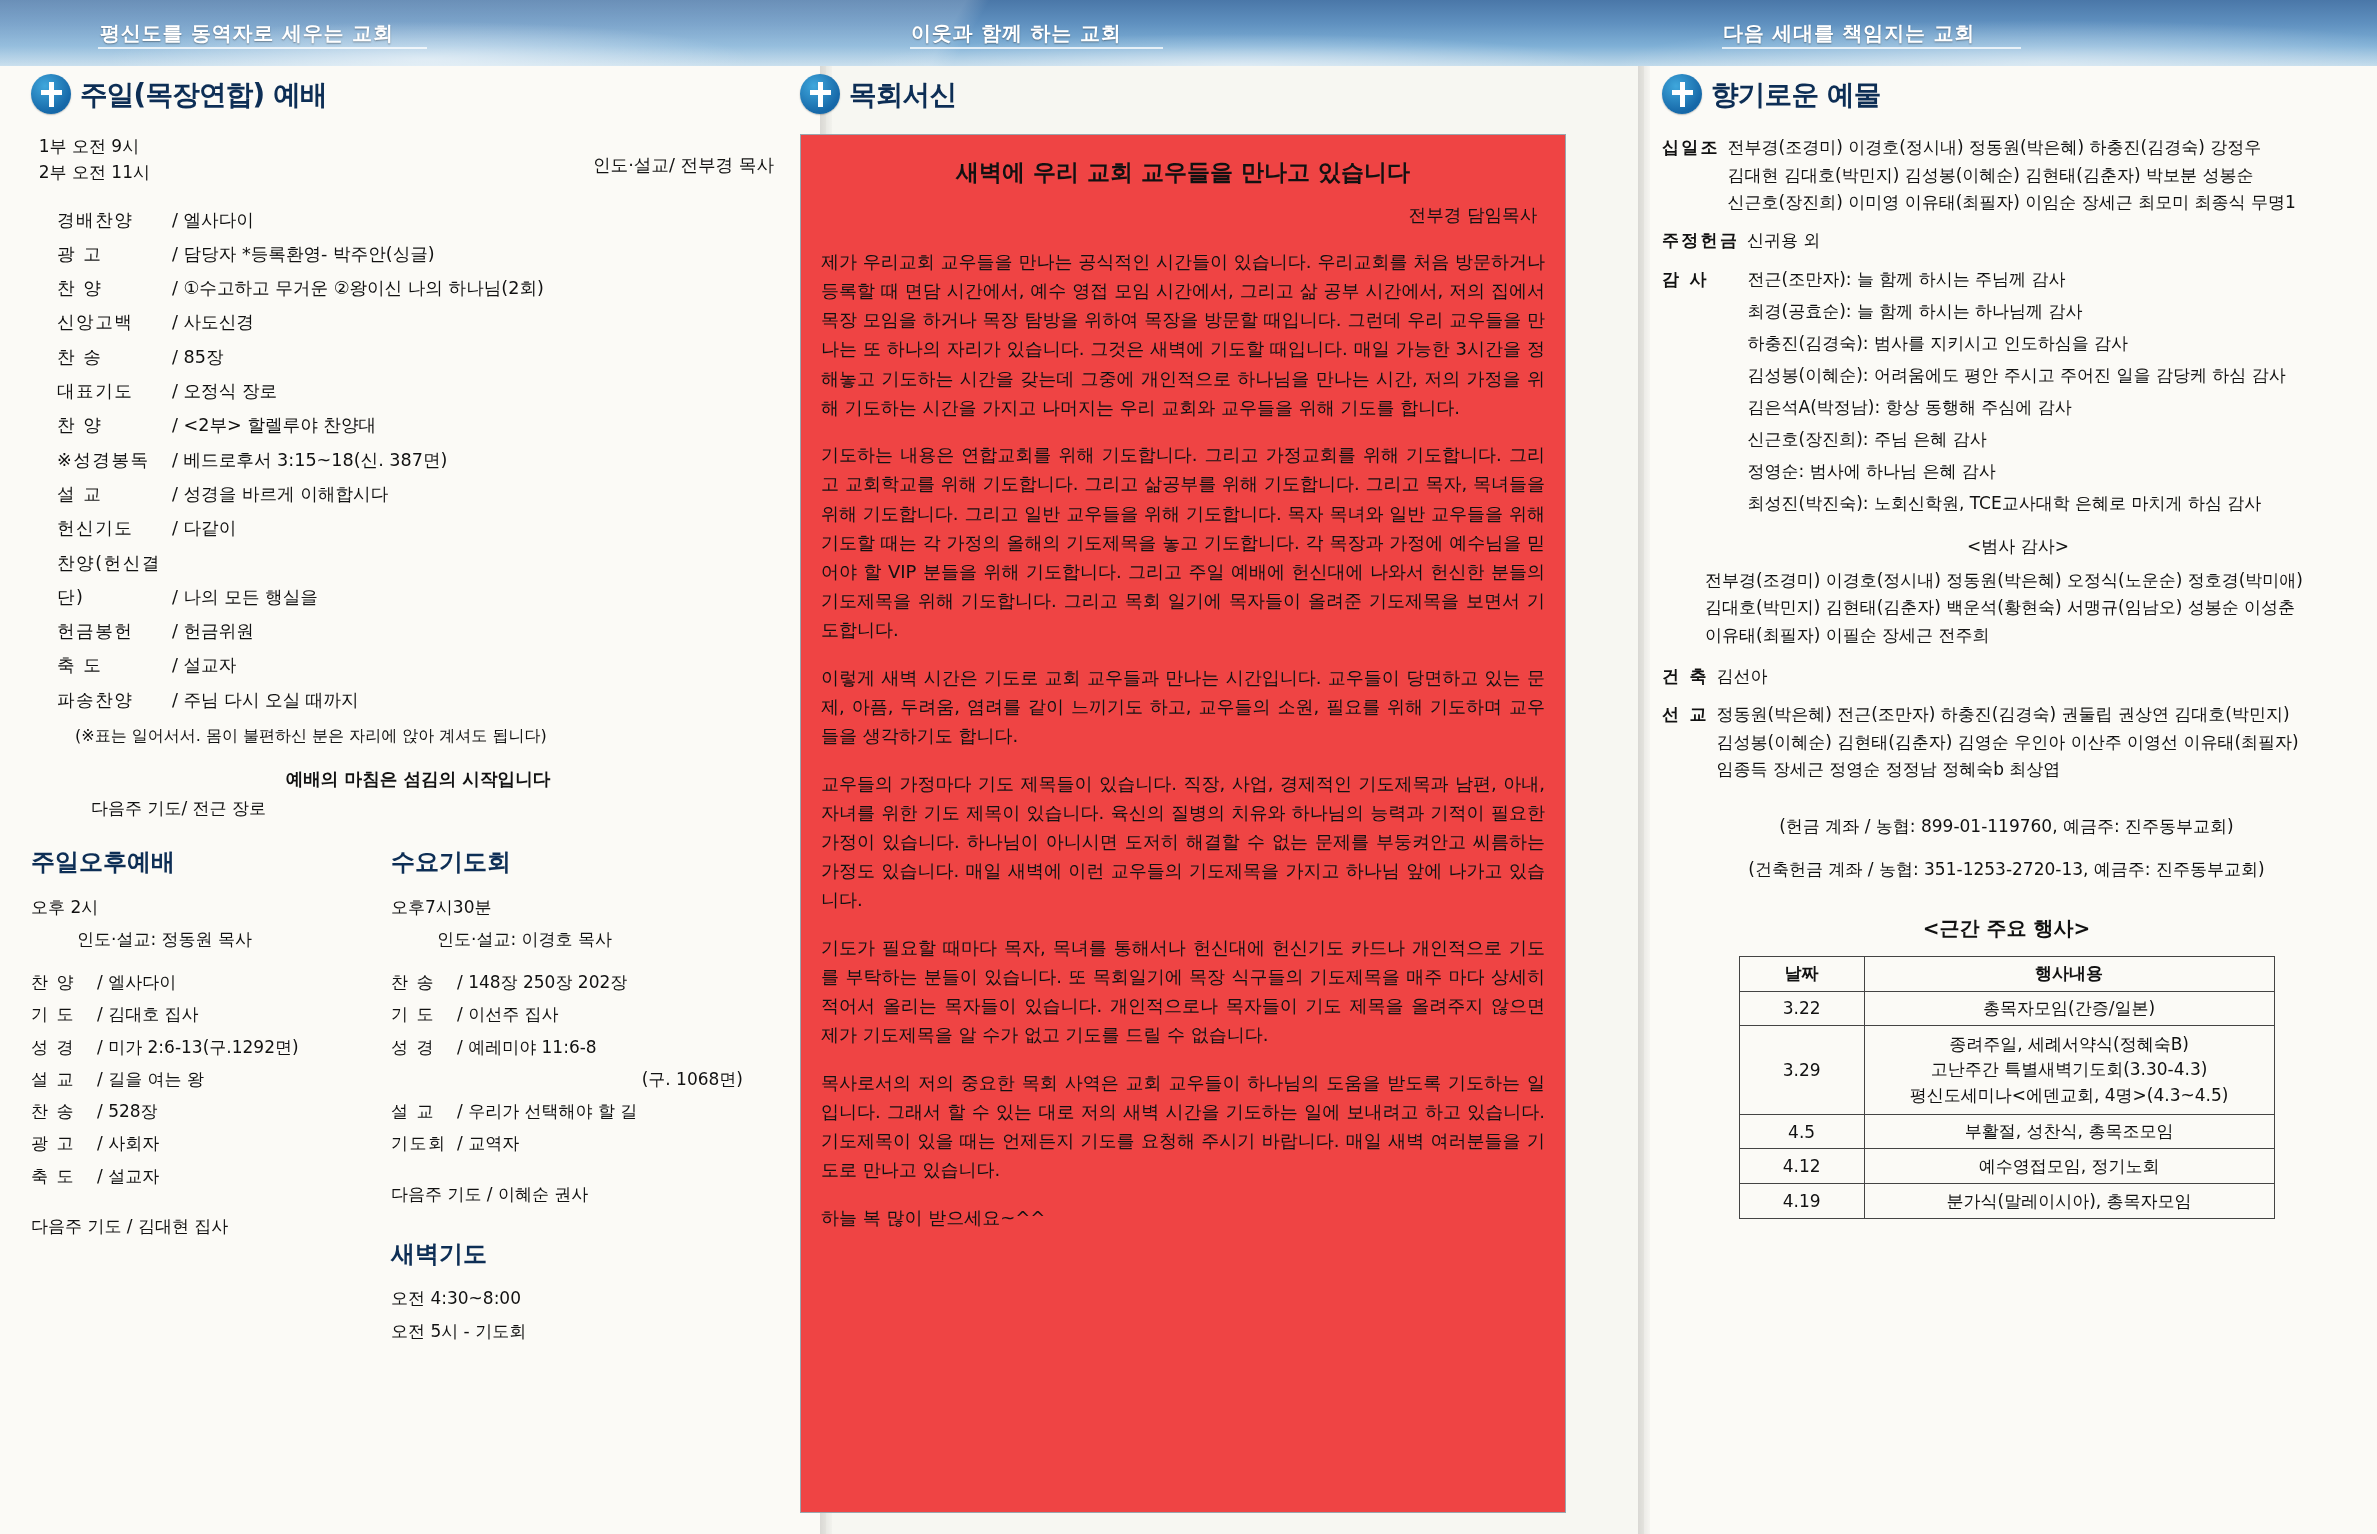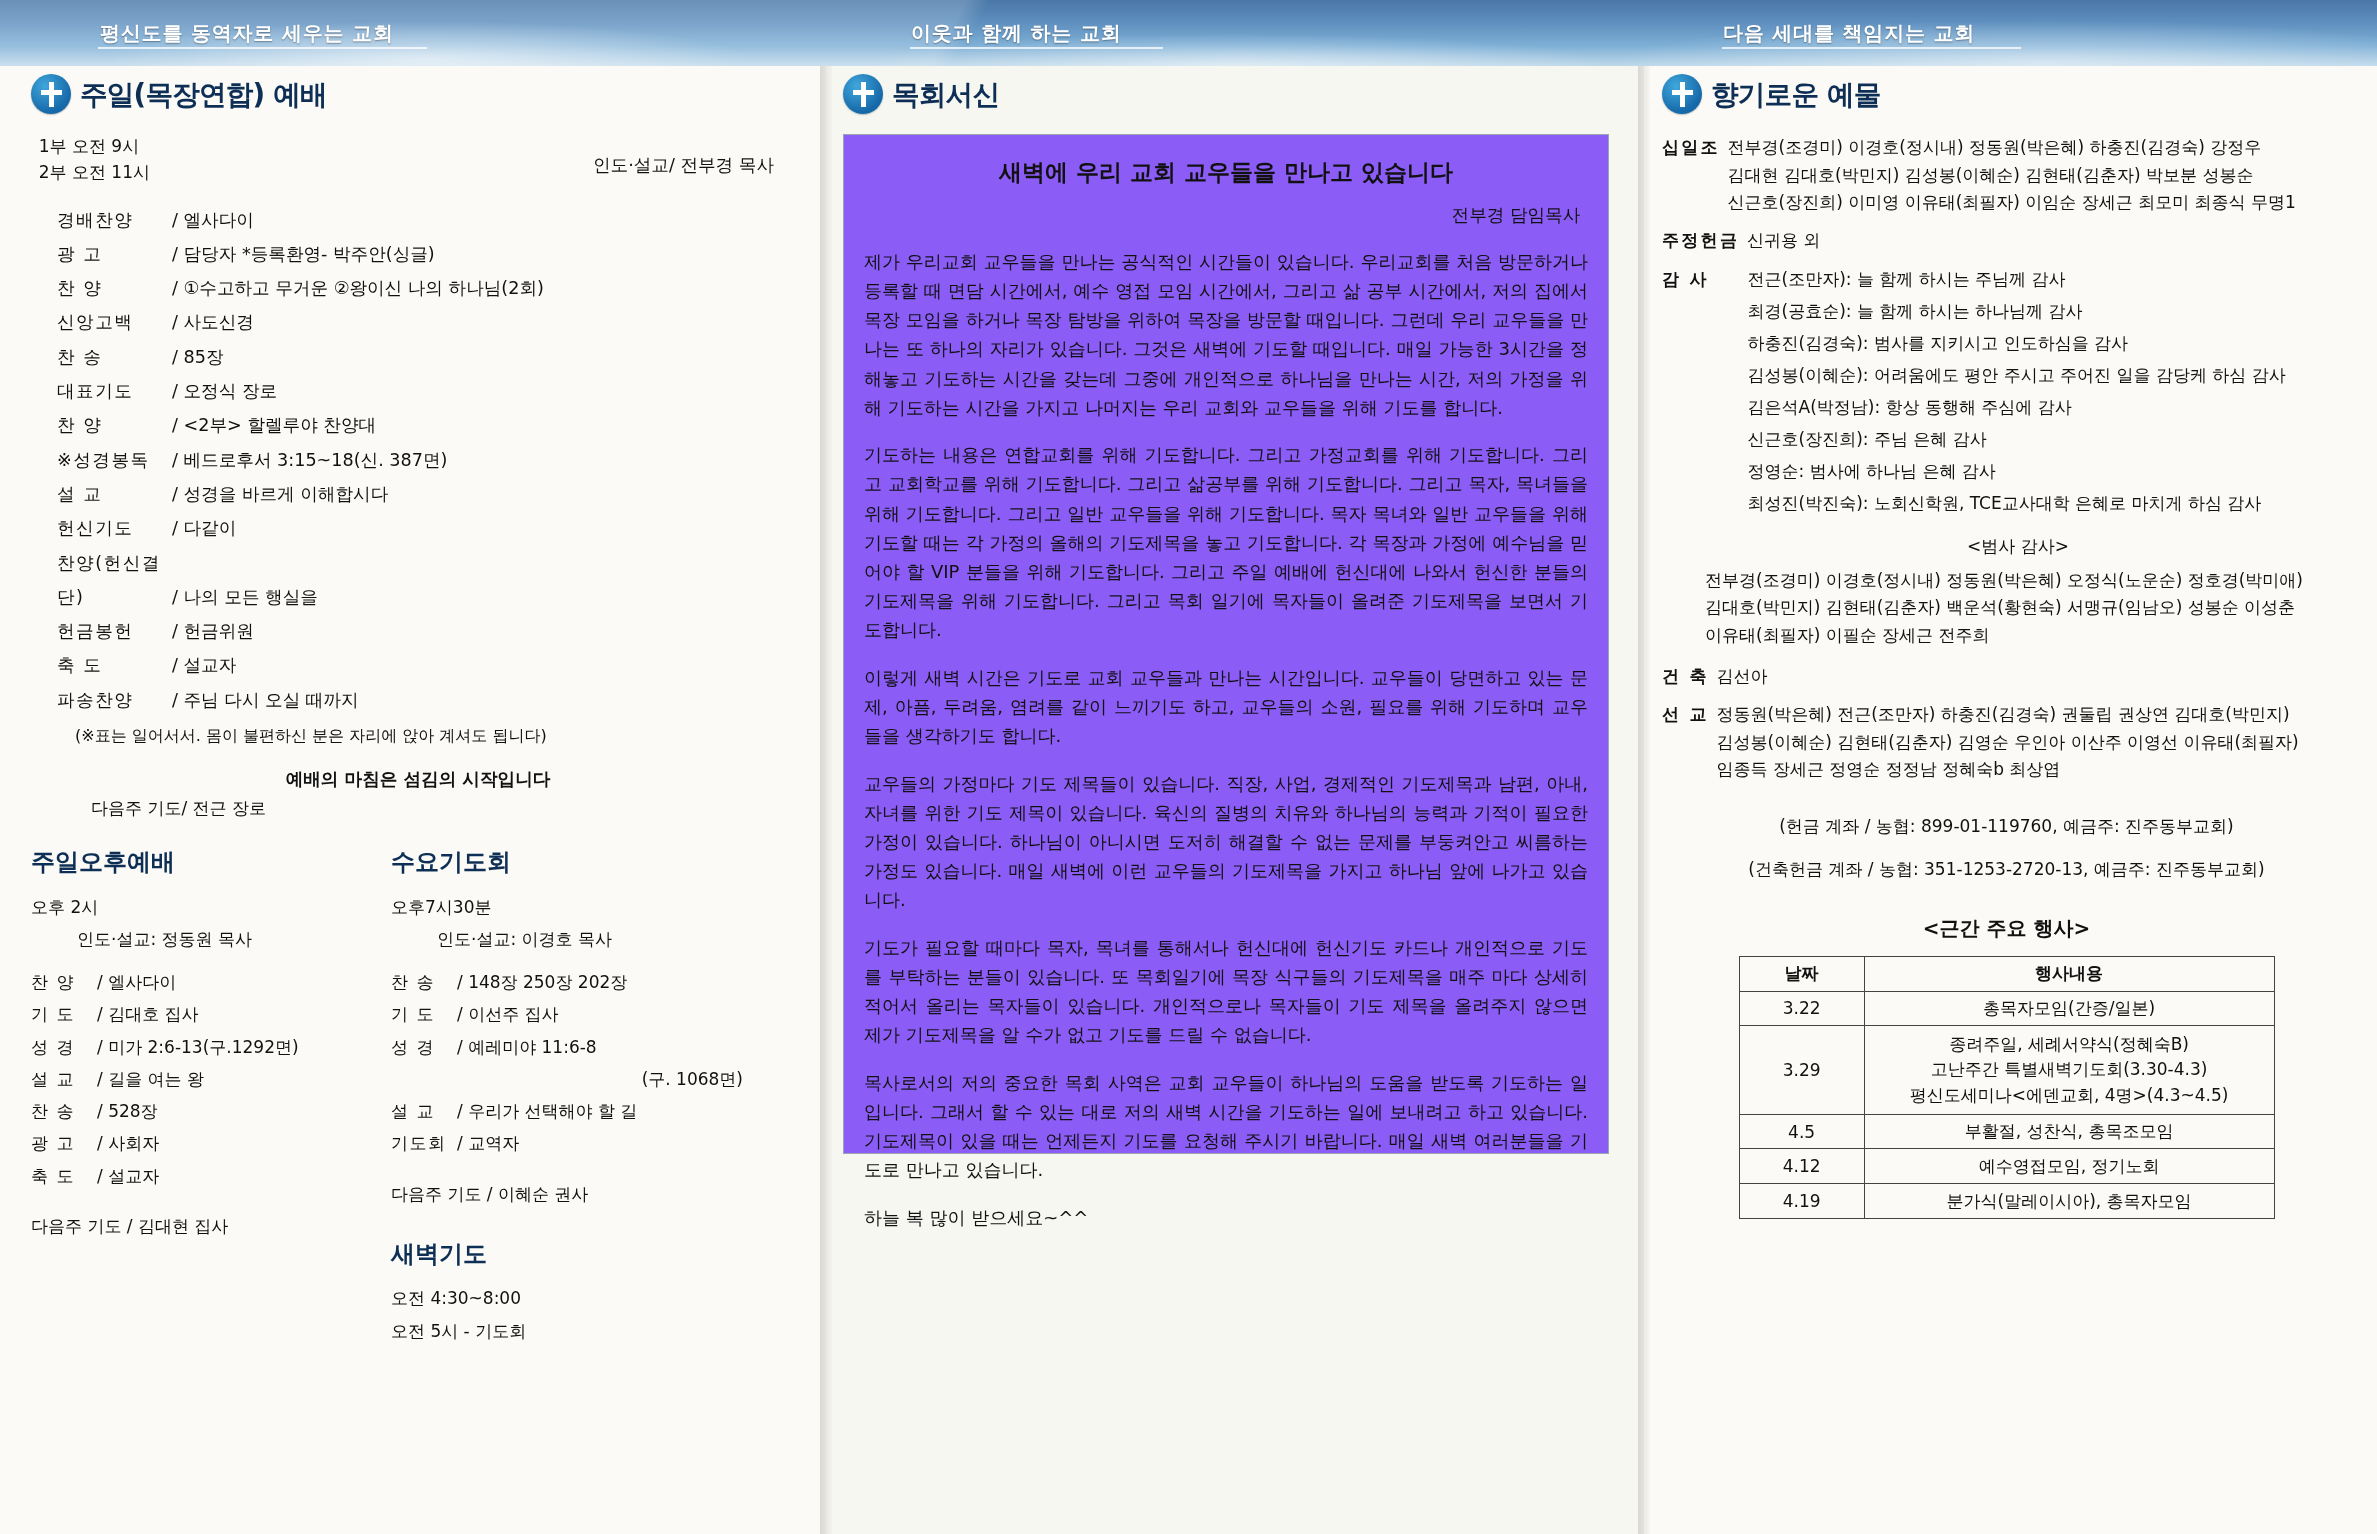--- a/index.html
+++ b/index.html
@@ -34,21 +34,21 @@
   .bt1{left:100px;}
   .bt2{left:911px;}
   .bt3{left:1723px;}
   .banner-underline{
     position:absolute;height:2.3px;background:rgba(255,255,255,.75);top:47px;
   }
 
   
   .col{position:absolute;top:74px;}
   .col1{left:31px;width:774px;}
-  .col2{left:843px;width:766px;}
+  .col2{left:800px;width:766px;}
   .col3{left:1662px;width:689px;}
 
   .colbg{
     position:absolute;top:66px;height:1469px;
     background:#fbfaf6;
   }
   .cb1{left:0;width:820px;}
   .cb2{left:826px;width:812px;background:#f7f7f2;}
   .cb3{left:1644px;width:734px;background:#fbfaf6;}
   .fold{
@@ -82,22 +82,22 @@
   .sub-head{font-size:24px;font-weight:bold;color:#0d2e55;margin-bottom:12.3px;}
   .two-col{display:flex;margin-top:26px;}
   .tc-a{width:360px;}
   .tc-b{width:383px;}
   .sm{font-size:17px;line-height:1.9;}
   .ind2{margin-left:46px;}
   .sm .k{display:inline-block;min-width:66px;letter-spacing:1.5px;}
 
   
   .letter-box{
-    border:0.8px solid #9aa6ae;background:#8b5cf6;
-    padding:17px 20px 20px 20px;margin-top:4.6px;height:1020px;
+    border:0.8px solid #9aa6ae;background:#ef4444;
+    padding:17px 20px 20px 20px;margin-top:4.6px;height:1379px;
     box-sizing:border-box;
   }
   .letter-title{font-size:23px;font-weight:bold;text-align:center;margin:4.6px 0 20px;}
   .letter-author{font-size:17.6px;text-align:right;margin:-4.6px 7.7px 20px 0;}
   .letter-p{font-size:18px;line-height:1.62;text-align:justify;margin:0 0 18.4px 0;}
 
   
   .off{font-size:17px;line-height:1.62;}
   .off-row{display:flex;margin-bottom:10.7px;}
   .off-key{font-weight:bold;white-space:nowrap;letter-spacing:2.3px;margin-right:7.7px;}

